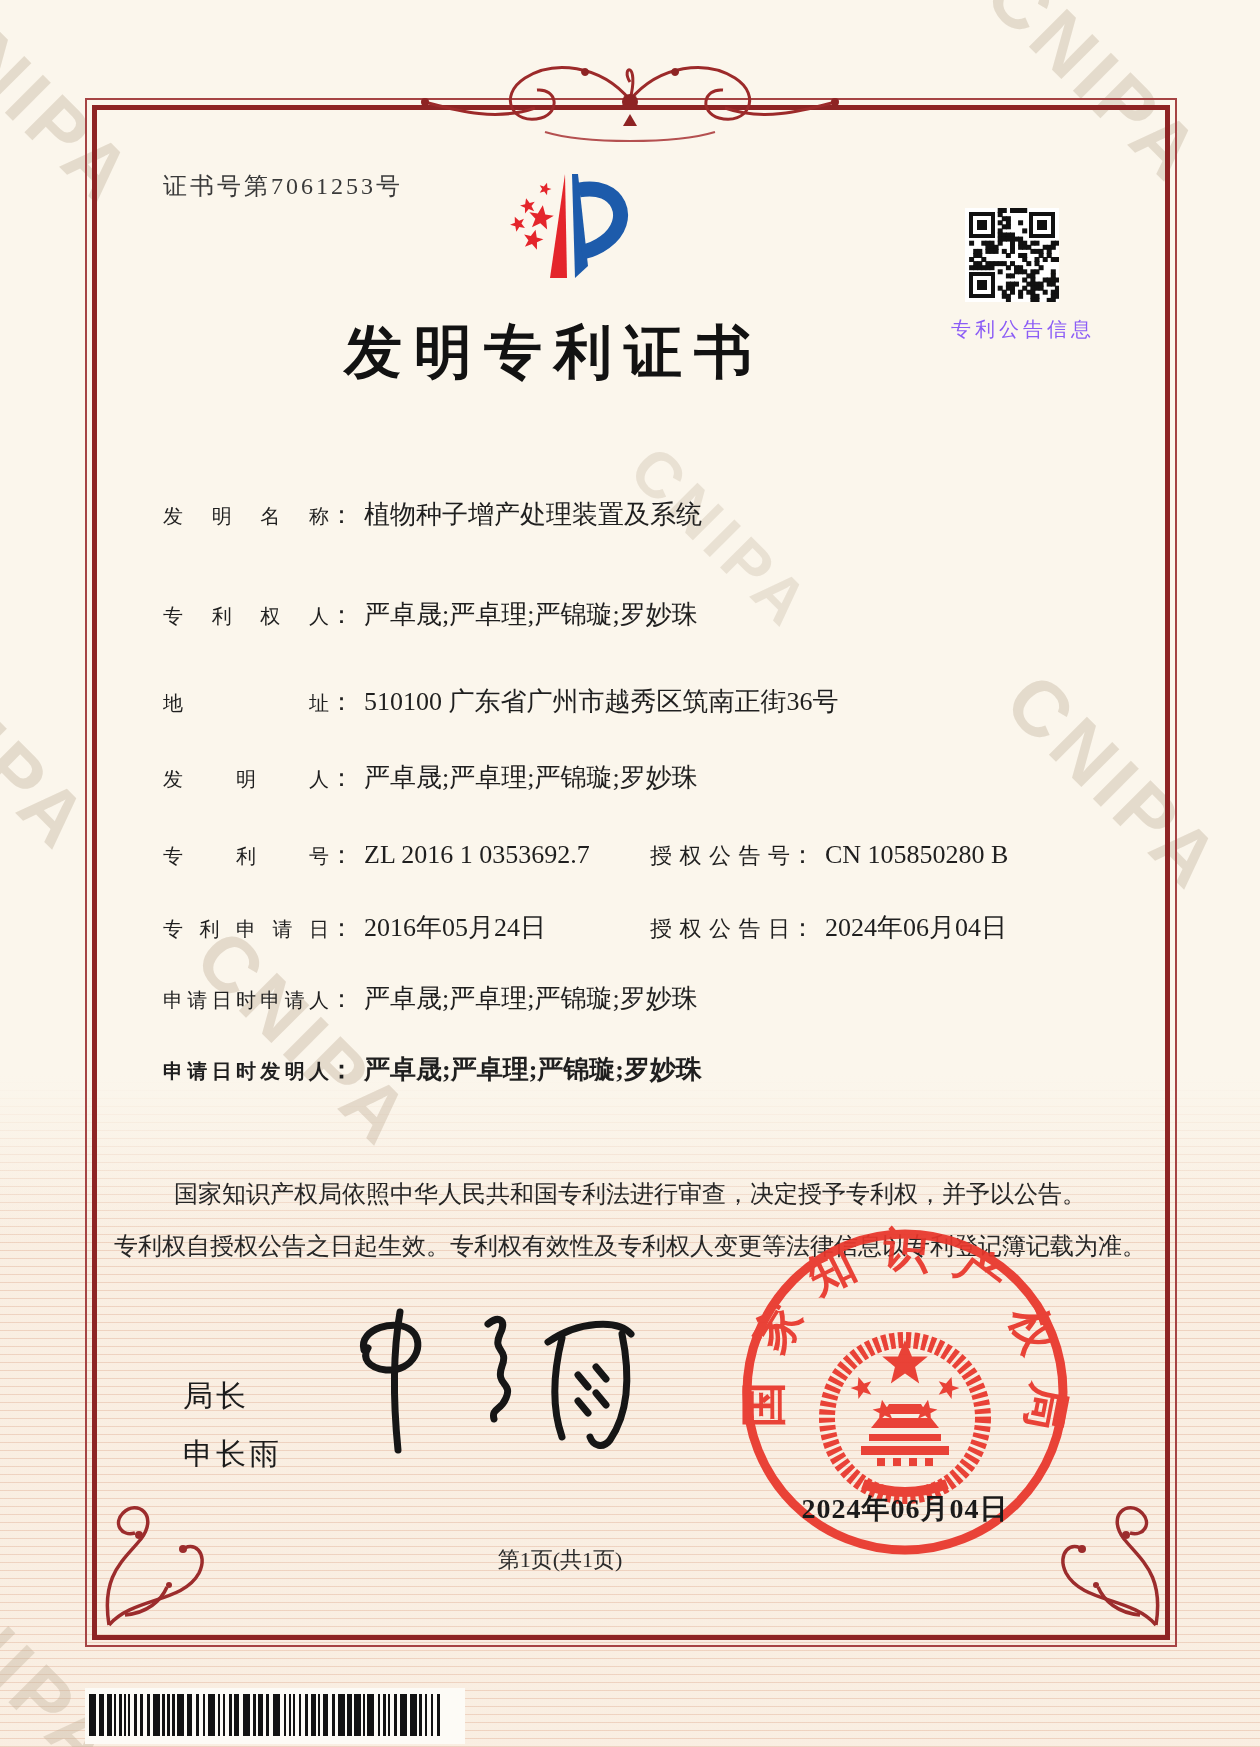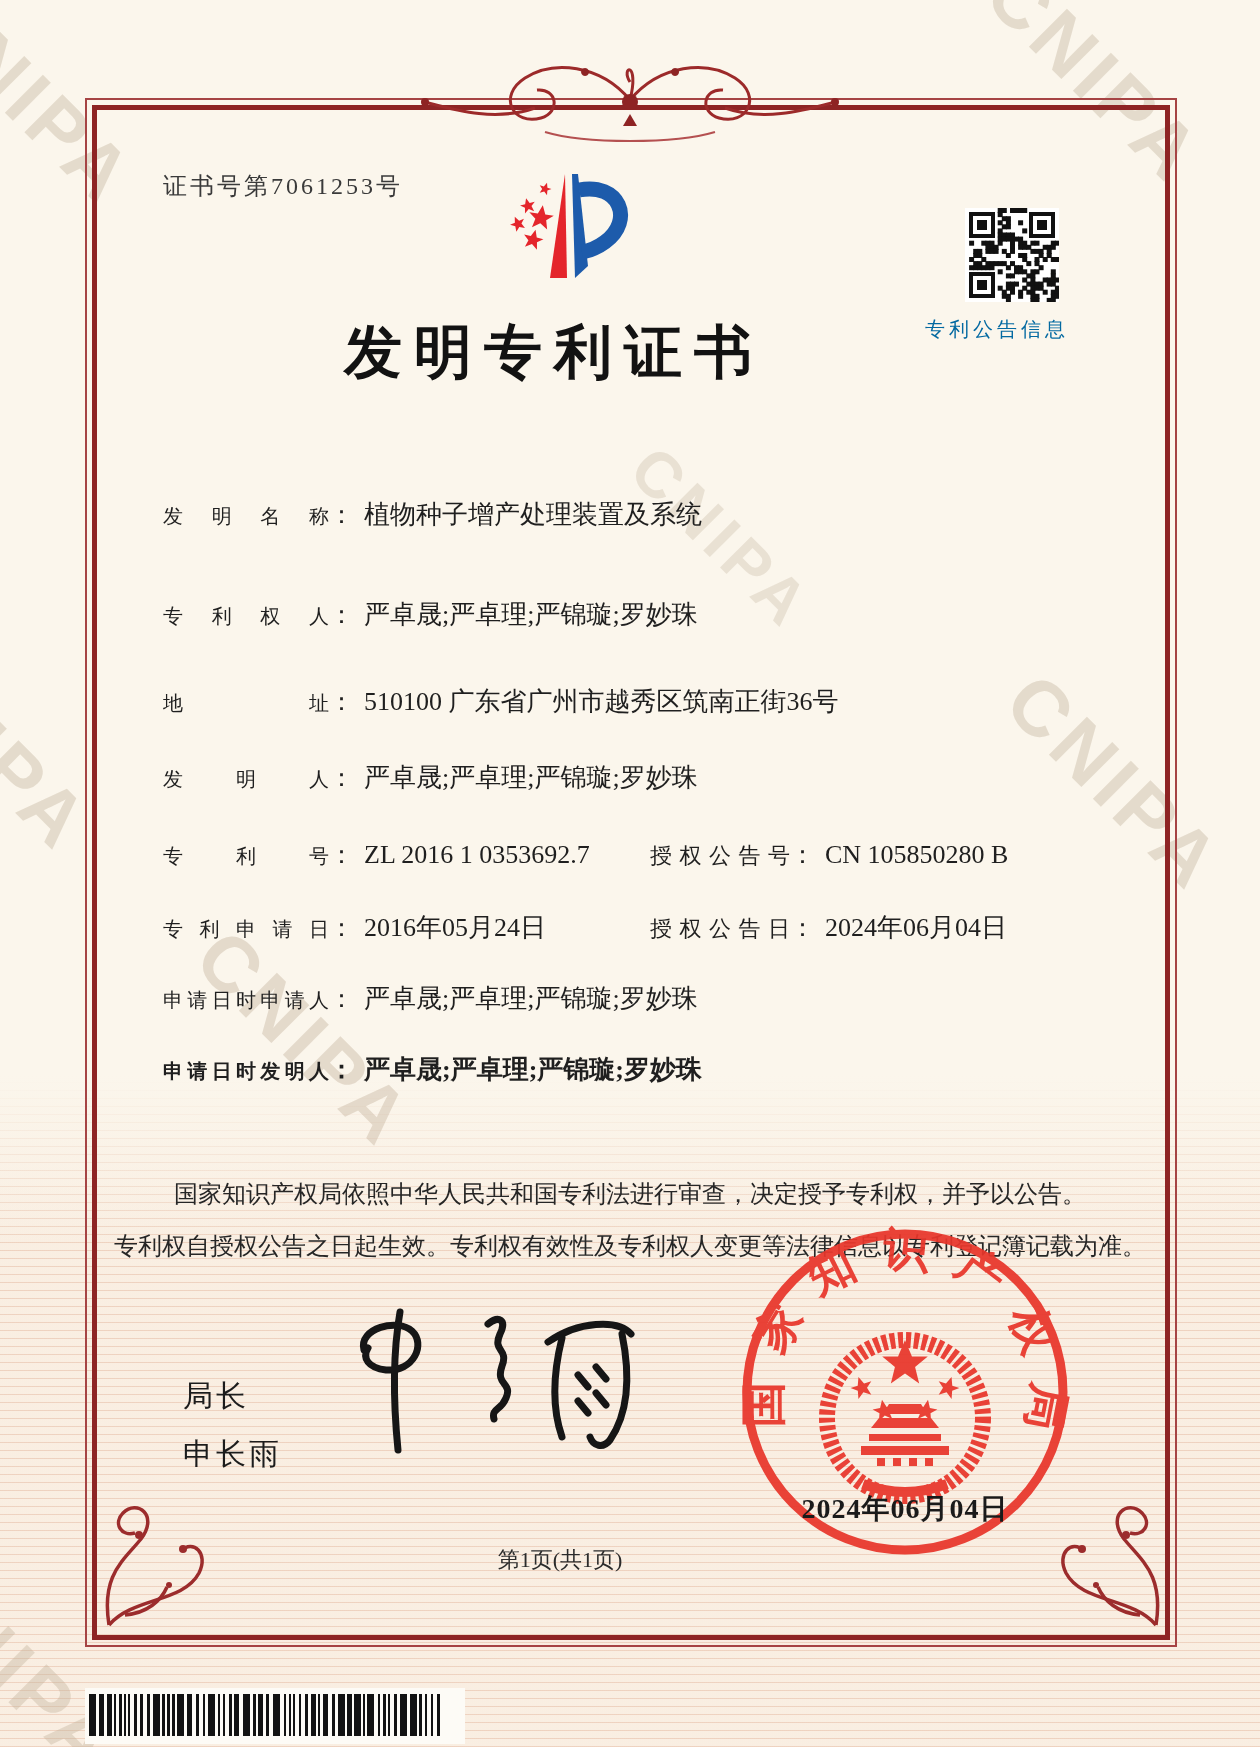--- a/index.html
+++ b/index.html
@@ -30,22 +30,22 @@
   }
   .frame-inner{
     position:absolute; inset:5px; border:5px solid #8e2424;
   }
   .cert-no{
     position:absolute; left:163px; top:170px; font-size:24px; letter-spacing:3px; color:#3a3a3a;
   }
   .logo{ position:absolute; left:487px; top:166px; }
   .qr{ position:absolute; left:965px; top:208px; }
   .qr-caption{
-    position:absolute; left:925px; top:316px; width:170px; text-align:left;
-    font-size:20px; letter-spacing:4px; color:#0369a1;
+    position:absolute; left:925px; top:316px; width:170px; text-align:right;
+    font-size:20px; letter-spacing:4px; color:#8b5cf6;
   }
   .title{
     position:absolute; left:554px; top:314px; transform:translateX(-50%);
     font-size:58px; font-weight:bold; letter-spacing:12px; white-space:nowrap; color:#121212;
   }
   .frow{ position:absolute; left:163px; white-space:nowrap; font-size:26px; }
   .flabel{
     display:inline-block; width:166px; font-size:20px;
     text-align:justify; text-align-last:justify; vertical-align:baseline;
   }

